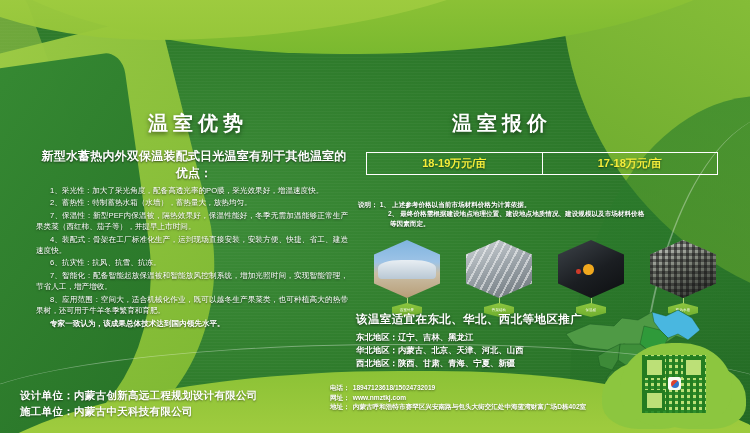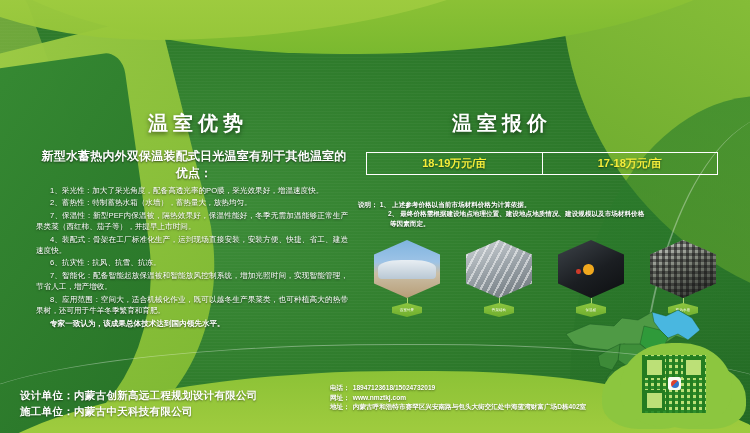--- a/index.html
+++ b/index.html
@@ -300,20 +300,26 @@
     </div>
     <div class="hex-item" style="left:276px;">
       <div class="hex">
           <div class="hex-in p4"></div>
         </div>
       <div class="hex-stem"></div>
       <div class="hex-badge">蓄热水墙</div>
     </div>
   </div>
 
+  <div class="regions">
+    <div class="reg-title">该温室适宜在东北、华北、西北等地区推广</div>
+    <div class="reg-line">东北地区：辽宁、吉林、黑龙江</div>
+    <div class="reg-line">华北地区：内蒙古、北京、天津、河北、山西</div>
+    <div class="reg-line">西北地区：陕西、甘肃、青海、宁夏、新疆</div>
+  </div>
 
   <div class="map">
     <svg viewBox="0 0 160 96">
       <g stroke="#1d5f22" stroke-width=".5">
         <path d="M6 34 L30 24 L54 26 L62 18 L78 20 L92 12 L106 16 L118 10 L132 18 L140 30 L128 40 L116 36 L104 44 L92 40 L78 48 L64 44 L48 50 L30 48 L14 44 Z" fill="#4f9a45"></path>
         <path d="M92 12 L106 16 L118 10 L132 18 L140 30 L128 40 L118 34 L108 38 L100 30 L94 22 Z" fill="#49b7e0"></path>
         <path d="M84 26 L100 30 L108 38 L102 50 L90 52 L80 44 Z" fill="#2f9a3a"></path>
         <path d="M60 44 L80 44 L90 52 L86 64 L70 68 L58 60 Z" fill="#3f8f3a"></path>
         <path d="M48 50 L60 44 L58 60 L52 70 L40 66 L38 56 Z" fill="#3d8a38"></path>
         <path d="M70 68 L86 64 L96 70 L94 82 L80 88 L68 80 Z" fill="#357f32"></path>

